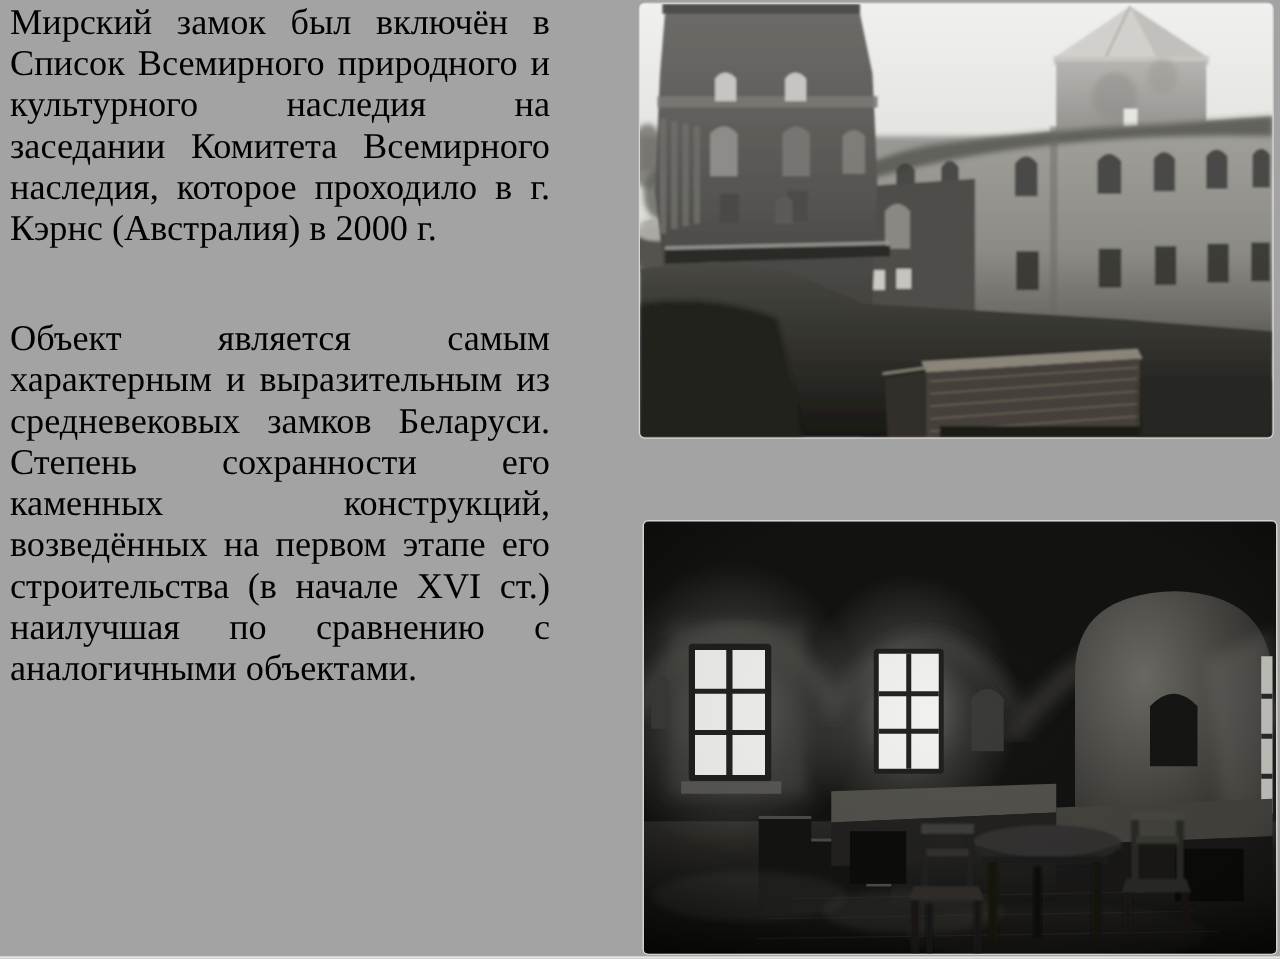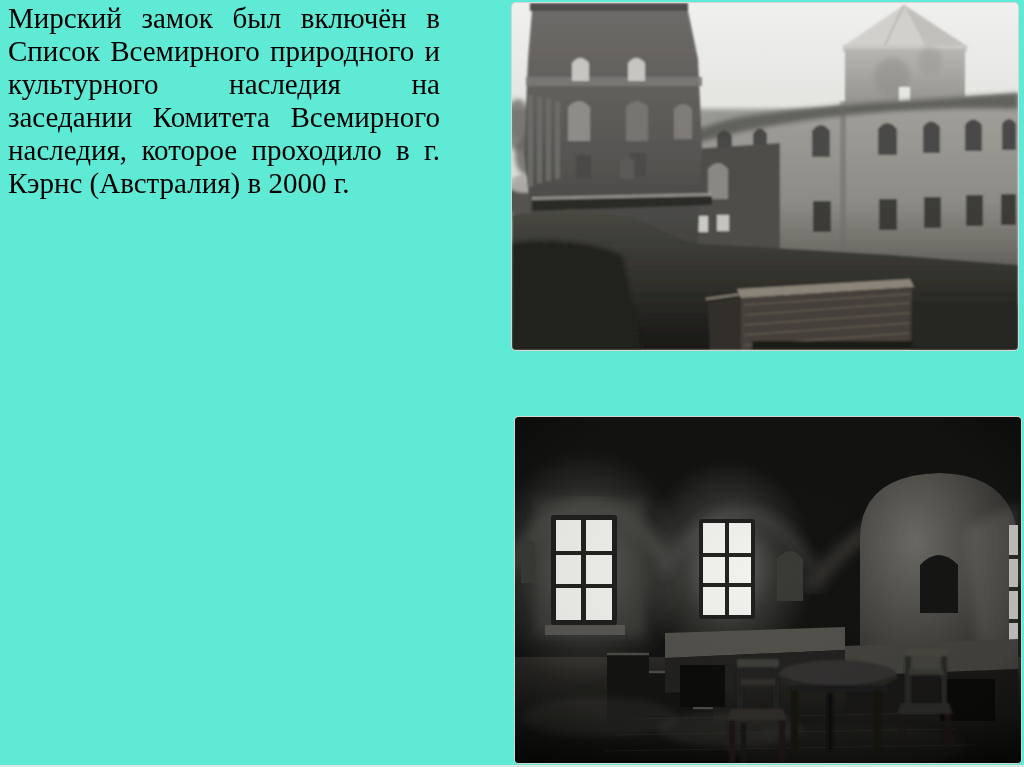--- a/index.html
+++ b/index.html
@@ -1,17 +1,17 @@
 <!DOCTYPE html>
 <html><head>
 <meta charset="utf-8">
 <style>
   html,body{margin:0;padding:0;background:#ffffff;}
   .slide{
-    position:relative;width:1024px;height:767px;background:#5eead4;
+    position:relative;width:1024px;height:767px;background:#a3a3a3;
     overflow:hidden;font-family:"Liberation Serif", serif;
   }
   .text-col{
     position:absolute;left:8px;top:2px;width:432px;
     font-size:29px;line-height:33px;color:#000;
     text-align:justify;text-align-last:left;
   }
   .para{margin:0;}
   .para-2{margin-top:55px;}
   .photo{
@@ -25,20 +25,21 @@
     position:absolute;left:0;right:0;bottom:0;height:2px;background:#e3e3df;
   }
 </style>
 </head>
 <body>
 
 <div class="slide">
 
   <div class="text-col">
     <p class="para para-1">Мирский замок был включён в Список Всемирного природного и культурного наследия на заседании Комитета Всемирного наследия, которое проходило в г. Кэрнс (Австралия) в 2000 г.</p>
+    <p class="para para-2">Объект является самым характерным и выразительным из средневековых замков Беларуси. Степень сохранности его каменных конструкций, возведённых на первом этапе его строительства (в начале XVI ст.) наилучшая по сравнению с аналогичными объектами.</p>
   </div>
 
   <figure class="photo photo-top" role="img" style="margin:0;" aria-label="Чёрно-белая фотография руин Мирского замка: главная башня, угловая башня с шатровой крышей и разрушенные стены дворца">
     <svg viewBox="0 0 506 347" preserveAspectRatio="none">
       <defs>
         <linearGradient id="sky" x1="0" y1="0" x2="0" y2="1">
           <stop offset="0" stop-color="#f0f0ee"></stop>
             <stop offset="0.55" stop-color="#dadad6"></stop>
             <stop offset="1" stop-color="#bebeba"></stop>
         </linearGradient>

